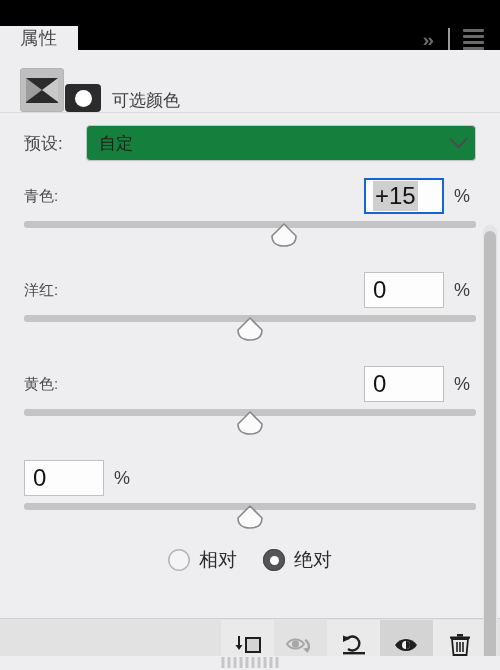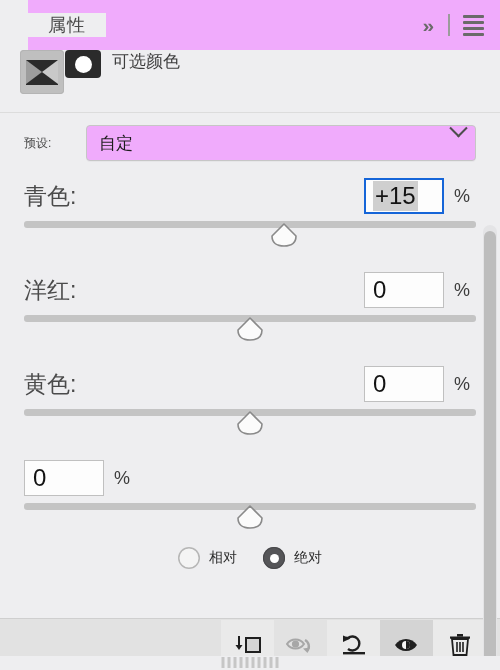--- a/index.html
+++ b/index.html
@@ -14,23 +14,23 @@
     position: relative;
     width: 500px; height: 670px;
     background: #eeeef0;
     display: flex; flex-direction: column;
   }
 
   
   .tabbar {
     position: relative;
     height: 50px;
-    background: #f0abfc;
+    background: #000000;
     flex: 0 0 50px;
-    display: flex; align-items: center; margin-left: 28px;
+    display: flex; align-items: flex-end;
   }
   .tab {
     width: 78px;
     background: #eeeef0;
     display: flex; align-items: center; justify-content: center;
     font-size: 18px; color: #4a4a4a;
     letter-spacing: 1px;
   }
   .tab-filler { flex: 1; }
   .tabbar-right {
@@ -43,21 +43,21 @@
     transform: scaleX(1.1);
     padding-right:3px;
   }
   .vdivider { width: 2px; height: 22px; background: #9b9b9b; }
   .hamburger { display: flex; flex-direction: column; gap: 3px; width: 21px; }
   .hamburger i { display: block; height: 3px; background: #6a6a6a; border-radius: 1px; }
 
   
   .headrow {
     flex: 0 0 62px;
-    display: flex; align-items: flex-start;
+    display: flex; align-items: flex-end;
     padding: 0 20px;
     background: #eeeef0;
     gap: 1px;
   }
   .adj-thumb {
     width: 44px; height: 44px;
     background: #bfbfbf;
     border-radius: 4px;
     display: flex; align-items: center; justify-content: center;
     box-shadow: inset 0 0 0 1px #b4b4b4;
@@ -94,48 +94,48 @@
   .body {
     flex: 1; position: relative;
     background: #eeeef0;
     padding: 12px 24px 0 24px;
     border-top: 1px solid #dcdcdc;
   }
 
   
   .selrow { display: flex; align-items: center; margin-bottom: 13px; }
   .selrow-label {
-    font-size: 12px; color: #4b4b4b;
+    font-size: 17px; color: #4b4b4b;
     width: 62px; flex: 0 0 62px;
   }
   .select {
     flex: 1; height: 36px;
-    background: #f0abfc;
+    background: #15803d;
     border: 1px solid #c6c6c6;
     border-radius: 4px;
-    display: flex; 
+    display: flex; align-items: center;
     padding: 0 10px 0 12px;
     position: relative;
     box-shadow: 0 1px 0 rgba(0,0,0,0.03);
   }
   .select-val { font-size: 17px; color: #1d1d1d; flex: 1; display: flex; align-items: center; gap: 4px; }
   .swatch { width: 22px; height: 22px; background: #757575; border-radius: 3px; display:inline-block; }
   .chev-dn {
     width: 13px; height: 13px;
     border-right: 2px solid #4d4d4d;
     border-bottom: 2px solid #4d4d4d;
     transform: rotate(45deg) translate(-3px,-3px);
     flex: 0 0 auto;
   }
 
   
   .sliderrow { margin-top: 20px; }
   .sliderrow.first { margin-top: 16px; }
   .sl-top { display: flex; align-items: center; height: 38px; }
-  .sl-label { font-size: 23px; color: #4b4b4b; flex: 1; }
+  .sl-label { font-size: 15px; color: #4b4b4b; flex: 1; }
   .numbox {
     width: 80px; height: 36px;
     background: #fdfdfd;
     border: 1px solid #c0c0c0;
     display: flex; align-items: center;
     padding-left: 8px;
     font-size: 24px; color: #131313;
   }
   .numbox.focused {
     border: 2px solid #1565d8;
@@ -171,21 +171,21 @@
     box-shadow: inset 0 0 0 1.5px #b6b6b6;
   }
   .radio.sel {
     background: #555558;
     box-shadow: inset 0 0 0 1px #48484b;
     display: flex; align-items: center; justify-content: center;
   }
   .radio.sel::after {
     content: ""; width: 9px; height: 9px; border-radius: 50%; background: #fff;
   }
-  .radio-label { font-size: 14px; color: #2b2b2b; }
+  .radio-label { font-size: 19px; color: #2b2b2b; }
 
   
   .scrollbar {
     position: absolute; top: 112px; right: 3px;
     width: 14px; height: 478px;
     background: #e4e4e6; border-radius: 7px;
   }
   .scroll-thumb {
     position: absolute; top: 6px; left: 1px;
     width: 12px; height: 455px;

